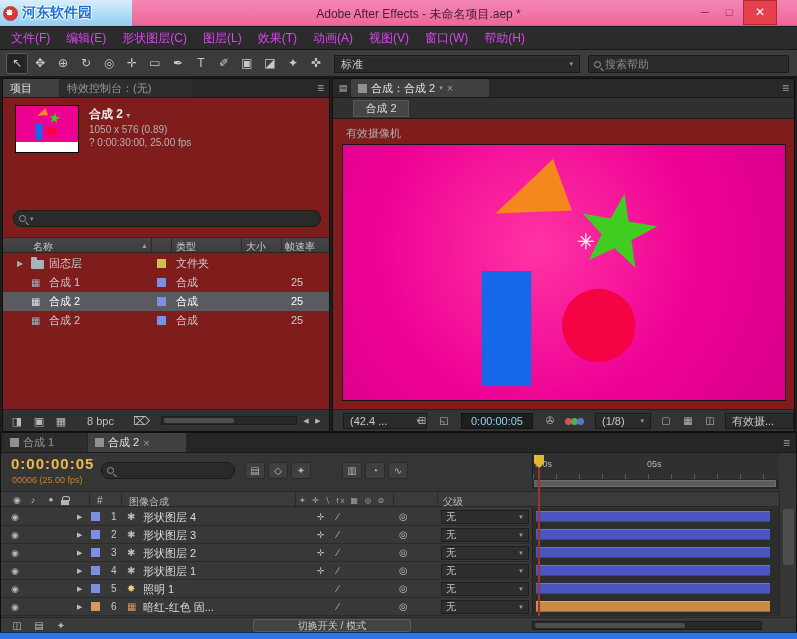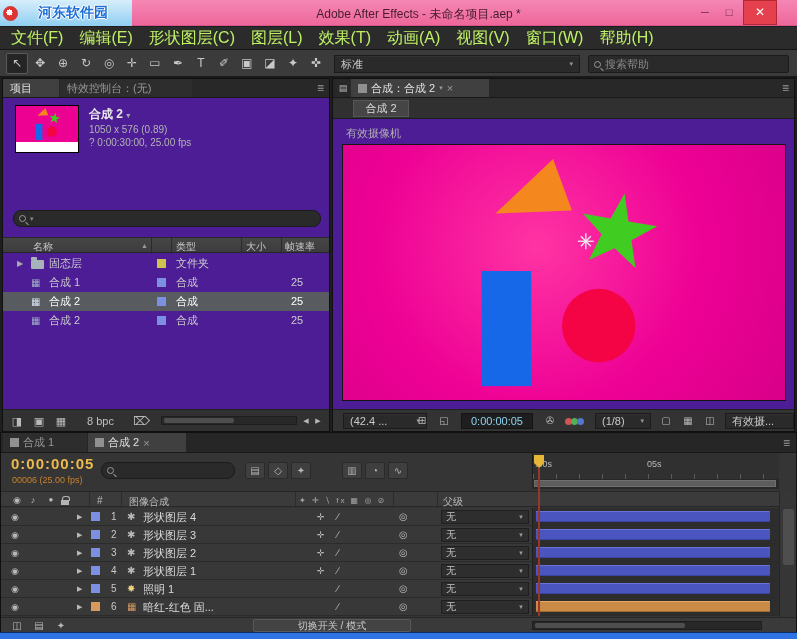--- a/index.html
+++ b/index.html
@@ -2,48 +2,48 @@
 <html><head>
 <meta charset="utf-8">
 <style>
 *{margin:0;padding:0;box-sizing:border-box;}
 body{width:797px;height:639px;overflow:hidden;background:#141414;font-family:"Liberation Sans","DejaVu Sans",sans-serif;}
 .a{position:absolute;}
 #win{position:absolute;left:0;top:0;width:797px;height:639px;background:#1e1e1e;}
 
 
 #titlebar{left:0;top:0;width:797px;height:26px;background:linear-gradient(#f587b4,#ee679b);border-bottom:1px solid #d5568a;}
-#wm{left:0;top:0;width:132px;height:26px;background:linear-gradient(#d8eefb,#8fcef2);display:flex;align-items:center;gap:20px;padding-left:3px;}
+#wm{left:0;top:0;width:132px;height:26px;background:linear-gradient(#d8eefb,#8fcef2);display:flex;align-items:center;gap:4px;padding-left:3px;}
 .wm-ic{width:15px;height:15px;border-radius:50%;border:1px solid #cc3333;background:radial-gradient(circle at 42% 42%,#ffffff 0 28%,#e03434 29% 100%);flex:none;}
 .wm-tx{font-size:14px;font-weight:bold;color:#1d6fd6;text-shadow:1px 0 #fff,-1px 0 #fff,0 1px #fff,0 -1px #fff;white-space:nowrap;}
 #title-text{left:160px;right:120px;top:6px;text-align:center;font-size:12px;color:#471c2e;white-space:nowrap;overflow:hidden;}
 .winbtn{top:0;height:25px;line-height:25px;text-align:center;font-size:11px;color:#6b2a49;}
 #btn-min{right:80px;width:24px;}
 #btn-max{right:56px;width:24px;}
 #btn-close{right:20px;width:34px;background:#e4404d;color:#fff;font-size:12px;box-shadow:inset 0 0 0 1px #b52832;}
 
 
 #menubar{left:0;top:27px;width:797px;height:23px;background:#2b2b2b;border-bottom:1px solid #161616;display:flex;align-items:center;padding-left:3px;}
-.mitem{padding:0 8px;font-size:16px;color:#bef264;line-height:22px;white-space:nowrap;}
+.mitem{padding:0 8px;font-size:12px;color:#d946ef;line-height:22px;white-space:nowrap;}
 
 
 #toolbar{left:0;top:50px;width:797px;height:28px;background:#3b3b3b;border-bottom:2px solid #191919;}
 .tool{top:3px;width:22px;height:21px;line-height:21px;text-align:center;font-size:12px;color:#c8c8c8;border-radius:2px;}
 .tool.on{background:#252525;box-shadow:inset 0 0 0 1px #5a5a5a;}
 .dd{background:#2a2a2a;border:1px solid #1b1b1b;color:#c9c9c9;font-size:11px;display:flex;align-items:center;padding:0 6px;box-shadow:inset 0 1px 0 rgba(255,255,255,.04);overflow:hidden;}
 .dd .lbl{white-space:nowrap;overflow:hidden;}
 .dd .cv{margin-left:auto;font-size:7px;color:#999;padding-left:4px;}
 .sf{background:#2a2a2a;border:1px solid #1b1b1b;border-radius:8px;display:flex;align-items:center;padding:0 5px;gap:4px;}
 .sf input{flex:1;background:transparent;border:0;outline:0;color:#bbb;font-size:11px;font-family:inherit;min-width:0;}
 .sf input::placeholder{color:#888;}
 .mag{width:7px;height:7px;border:1px solid #999;border-radius:50%;position:relative;flex:none;}
 .mag::after{content:"";position:absolute;width:4px;height:1px;background:#999;left:5px;top:7px;transform:rotate(45deg);}
 
 
-.panel{background:#4c1d95;border:1px solid #101010;}
+.panel{background:#7f1d1d;border:1px solid #101010;}
 .strip{background:#282828;border-bottom:1px solid #191919;}
 .tab{display:flex;align-items:center;gap:4px;padding:0 7px;font-size:11px;height:100%;white-space:nowrap;overflow:hidden;}
 .tab .chip{width:9px;height:9px;background:#909090;flex:none;}
 .tab.on{background:#404040;color:#e3e3e3;}
 .tab.off{background:#2d2d2d;color:#979797;}
 .burger{color:#9d9d9d;font-size:12px;line-height:19px;}
 .ic{color:#b9b9b9;text-align:center;}
 .vdiv{width:1px;background:#2b2b2b;}
 
 

